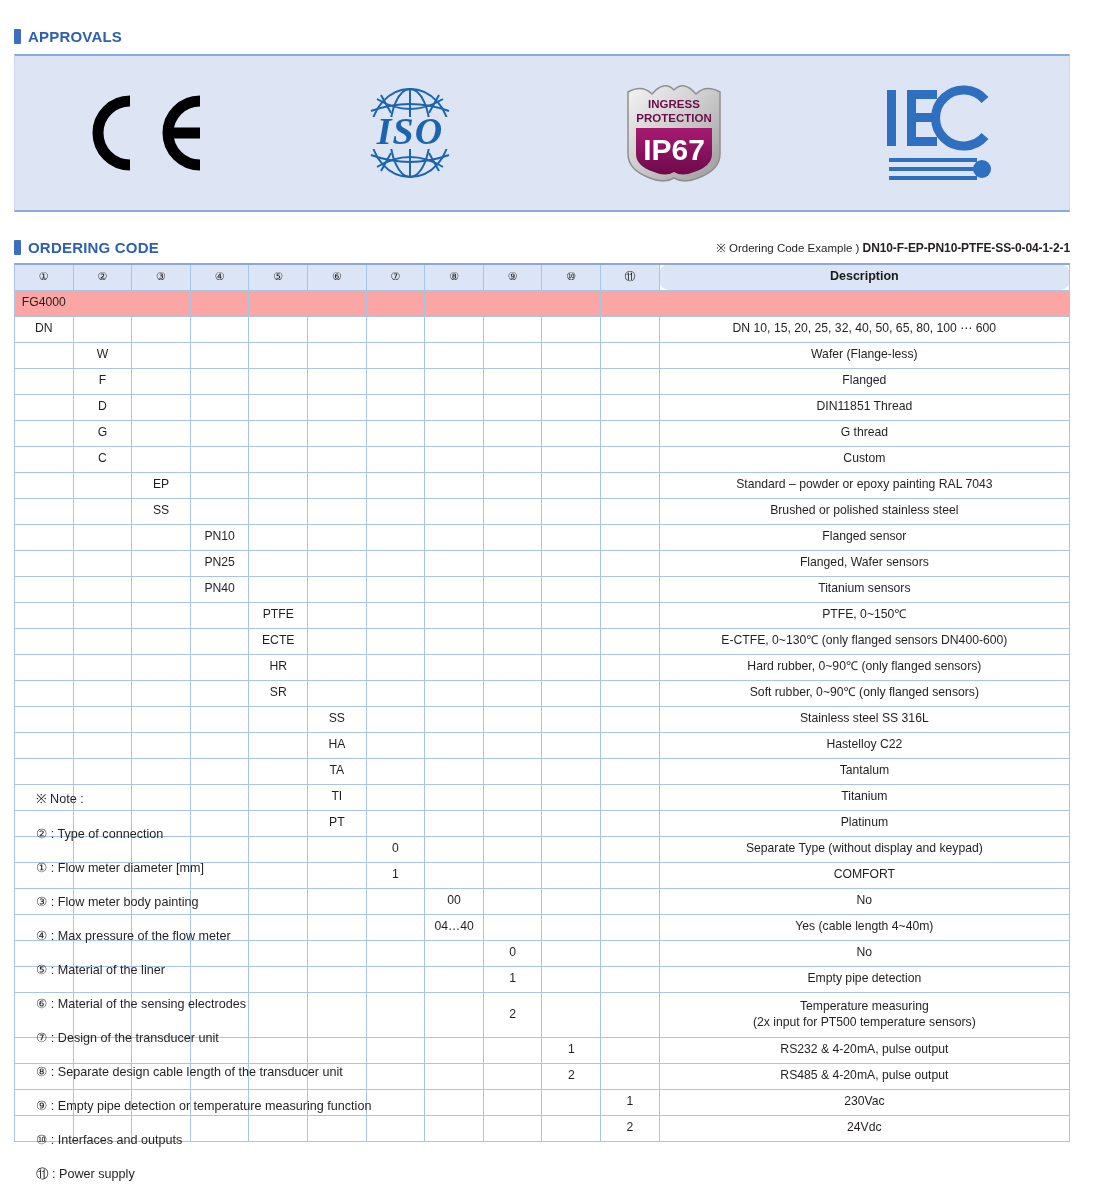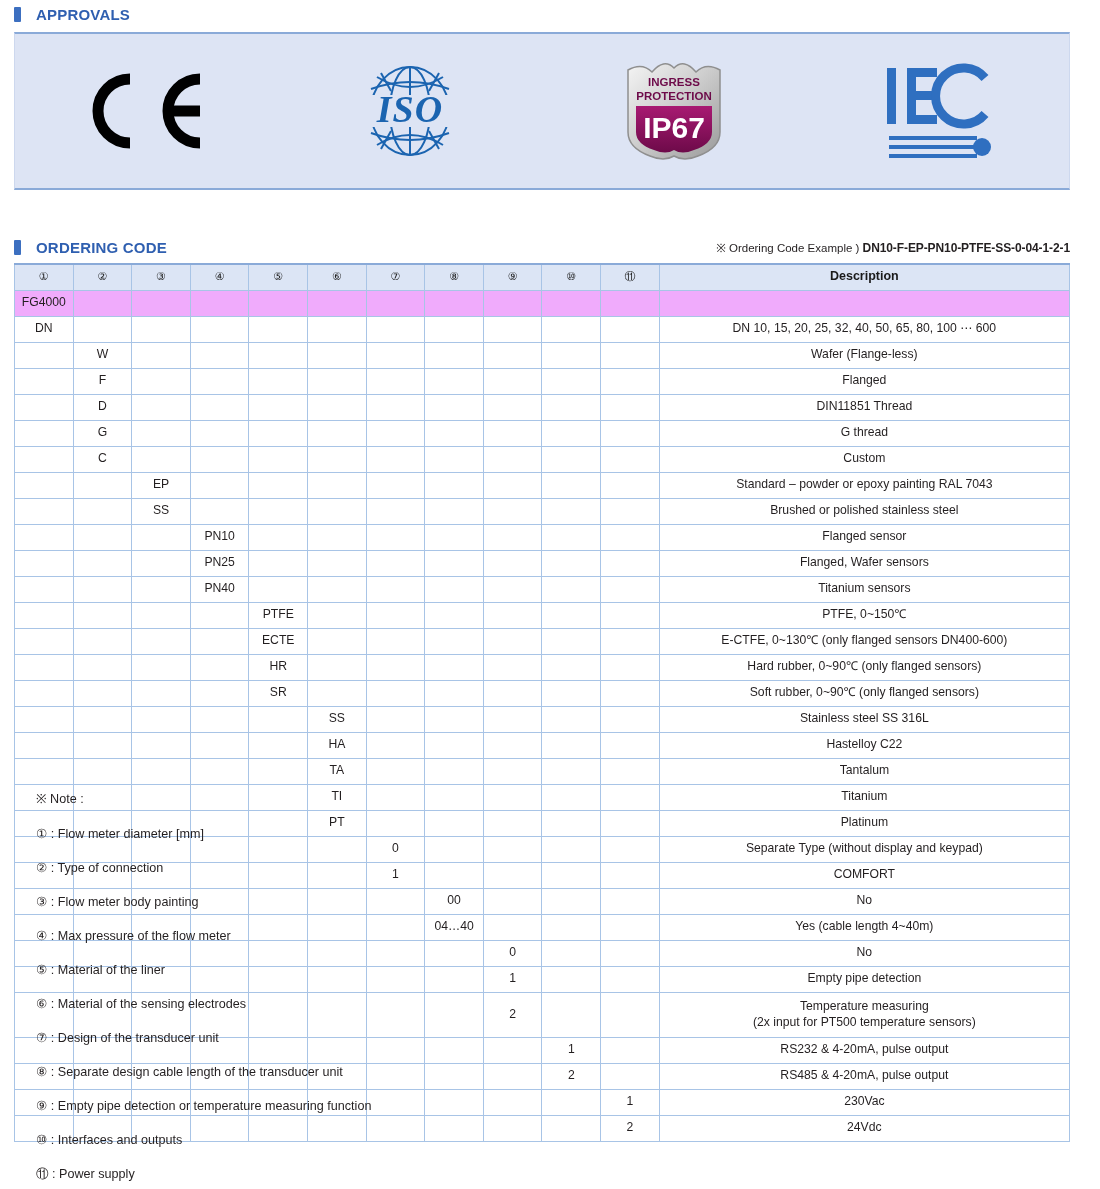--- a/index.html
+++ b/index.html
@@ -9,23 +9,24 @@
     background: #ffffff;
     font-family: "Liberation Sans", sans-serif;
     color: #231f20;
     overflow: hidden;
   }
 
   .page { position: relative; width: 1100px; height: 1189px; }
 
   
   .sec-head {
-    display: flex; align-items: center; gap: 15px;
+    display: flex; align-items: center; gap: 7px;
     font-size: 15px; font-weight: bold; letter-spacing: .2px;
     color: #2f5fb0;
+    margin-top: 22px;
   }
   .sec-marker {
     width: 7px; height: 15px; background: #3c6fc0; border-radius: 1px;
     display: inline-block; flex: 0 0 auto;
   }
 
   
   #approvals-section { position: absolute; left: 14px; top: 6px; width: 1056px; }
   #approvals-box {
     margin-top: 9px;
@@ -80,25 +81,25 @@
     line-height: 1.25;
   }
   table.oc thead th {
     background: #dce5f5;
     border-top: 2px solid #8aaad8;
     border-bottom: 1px solid #a8c4e6;
     color: #1a1a1a;
     font-weight: normal;
     font-size: 11px;
   }
-  table.oc thead th.desc-h { font-weight: bold; font-size: 12.5px; }
+  table.oc thead th.desc-h { font-weight: bold; font-size: 12.5px; border-radius: 10px; }
 
   
   td.blank { border-color: transparent; background: transparent; }
-  td.shade { background: #f0abfc; }
+  td.shade { background: #fca5a5; }
 
   td.desc {
     text-align: left;
     padding-left: 7px;
     font-size: 12.2px;
     border-left: 1px solid #a8c4e6;
   }
   td.val { font-size: 12.2px; }
   tr.tall td { height: 45px; }
   td.desc .l2 { display: block; }
@@ -694,22 +695,22 @@
             <td class="val">2</td>
             <td class="desc">24Vdc</td>
           </tr>
         </tbody>
     </table>
   </section>
 
   <section id="notes">
     <div class="note-title">※ Note :</div>
     <div id="notes-list">
+        <div class="note-line">② : Type of connection</div>
         <div class="note-line">① : Flow meter diameter [mm]</div>
-        <div class="note-line">② : Type of connection</div>
         <div class="note-line">③ : Flow meter body painting</div>
         <div class="note-line">④ : Max pressure of the flow meter</div>
         <div class="note-line">⑤ : Material of the liner</div>
         <div class="note-line">⑥ : Material of the sensing electrodes</div>
         <div class="note-line">⑦ : Design of the transducer unit</div>
         <div class="note-line">⑧ : Separate design cable length of the transducer unit</div>
         <div class="note-line">⑨ : Empty pipe detection or temperature measuring function</div>
         <div class="note-line">⑩ : Interfaces and outputs</div>
         <div class="note-line">⑪ : Power supply</div>
       </div>

